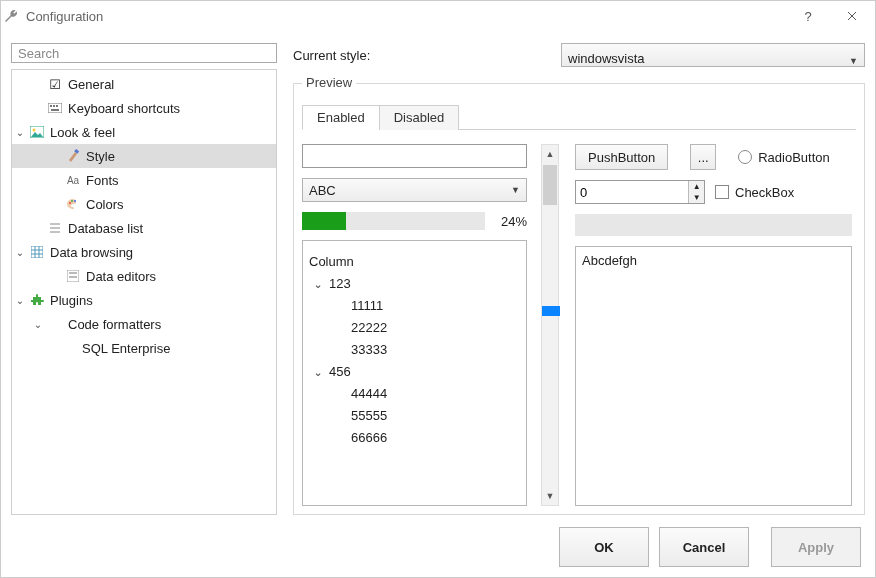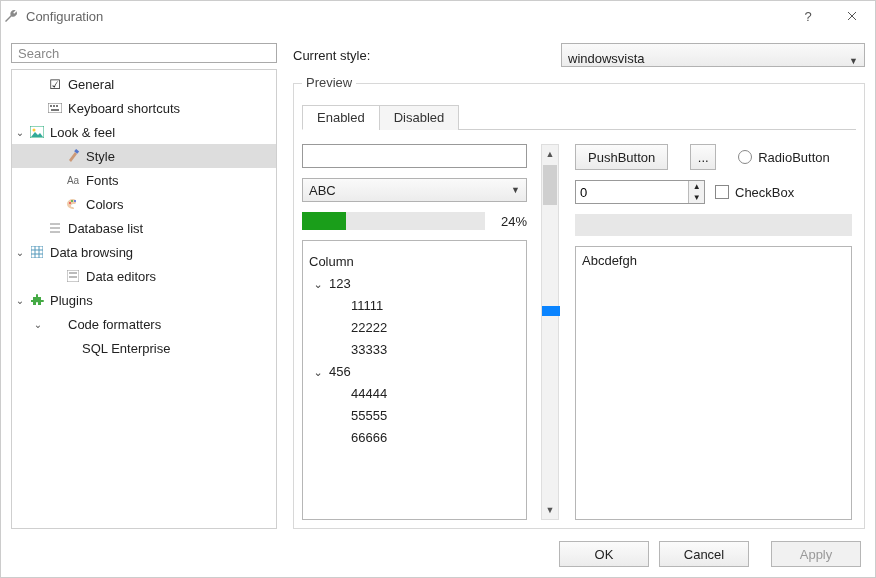--- a/index.html
+++ b/index.html
@@ -82,21 +82,21 @@
   .check .box { width:14px; height:14px; border:1px solid #888; }
   .spinrow { display:flex; align-items:center; gap:10px; }
   .spinner { display:flex; height:24px; border:1px solid #999; width: 130px; }
   .spinner input { border:none; outline:none; width: 100%; padding: 0 4px; font: inherit; }
   .spinner .btns { width:18px; display:flex; flex-direction:column; border-left:1px solid #bbb;}
   .spinner .btns div { flex:1; display:flex; align-items:center; justify-content:center; font-size:8px; background:#f1f1f1;}
   .hslider { height:22px; background:#e7e7e7; position: relative; }
   .textarea { flex:1; border:1px solid #b6b6b6; padding:6px; overflow:auto; }
 
   .footer { display:flex; justify-content:flex-end; gap:10px; padding: 4px 4px 0 0; }
-  .footer .fbtn { width: 90px; height: 26px; border:1px solid #b6b6b6; background:linear-gradient(#fbfbfb,#ececec); display:flex; align-items:center; justify-content:center; }
+  .footer .fbtn { width: 90px; height: 40px; border:1px solid #b6b6b6; background:linear-gradient(#fbfbfb,#ececec); display:flex; align-items:center; justify-content:center;font-weight:bold; }
   .footer .fbtn.disabled { color:#9a9a9a; background:#f1f1f1;margin-left:12px; }
 </style>
 </head>
 <body>
 
 <div class="window">
   <div class="titlebar">
     <span class="icon">
       <svg width="16" height="16" viewBox="0 0 16 16">
           <path fill="#8a8a8a" d="M13.7 3.3a4 4 0 0 1-5.2 5.2L3 14l-1-1 5.5-5.5a4 4 0 0 1 5.2-5.2l-2.5 2.5 1 1 2.5-2.5z"></path>

